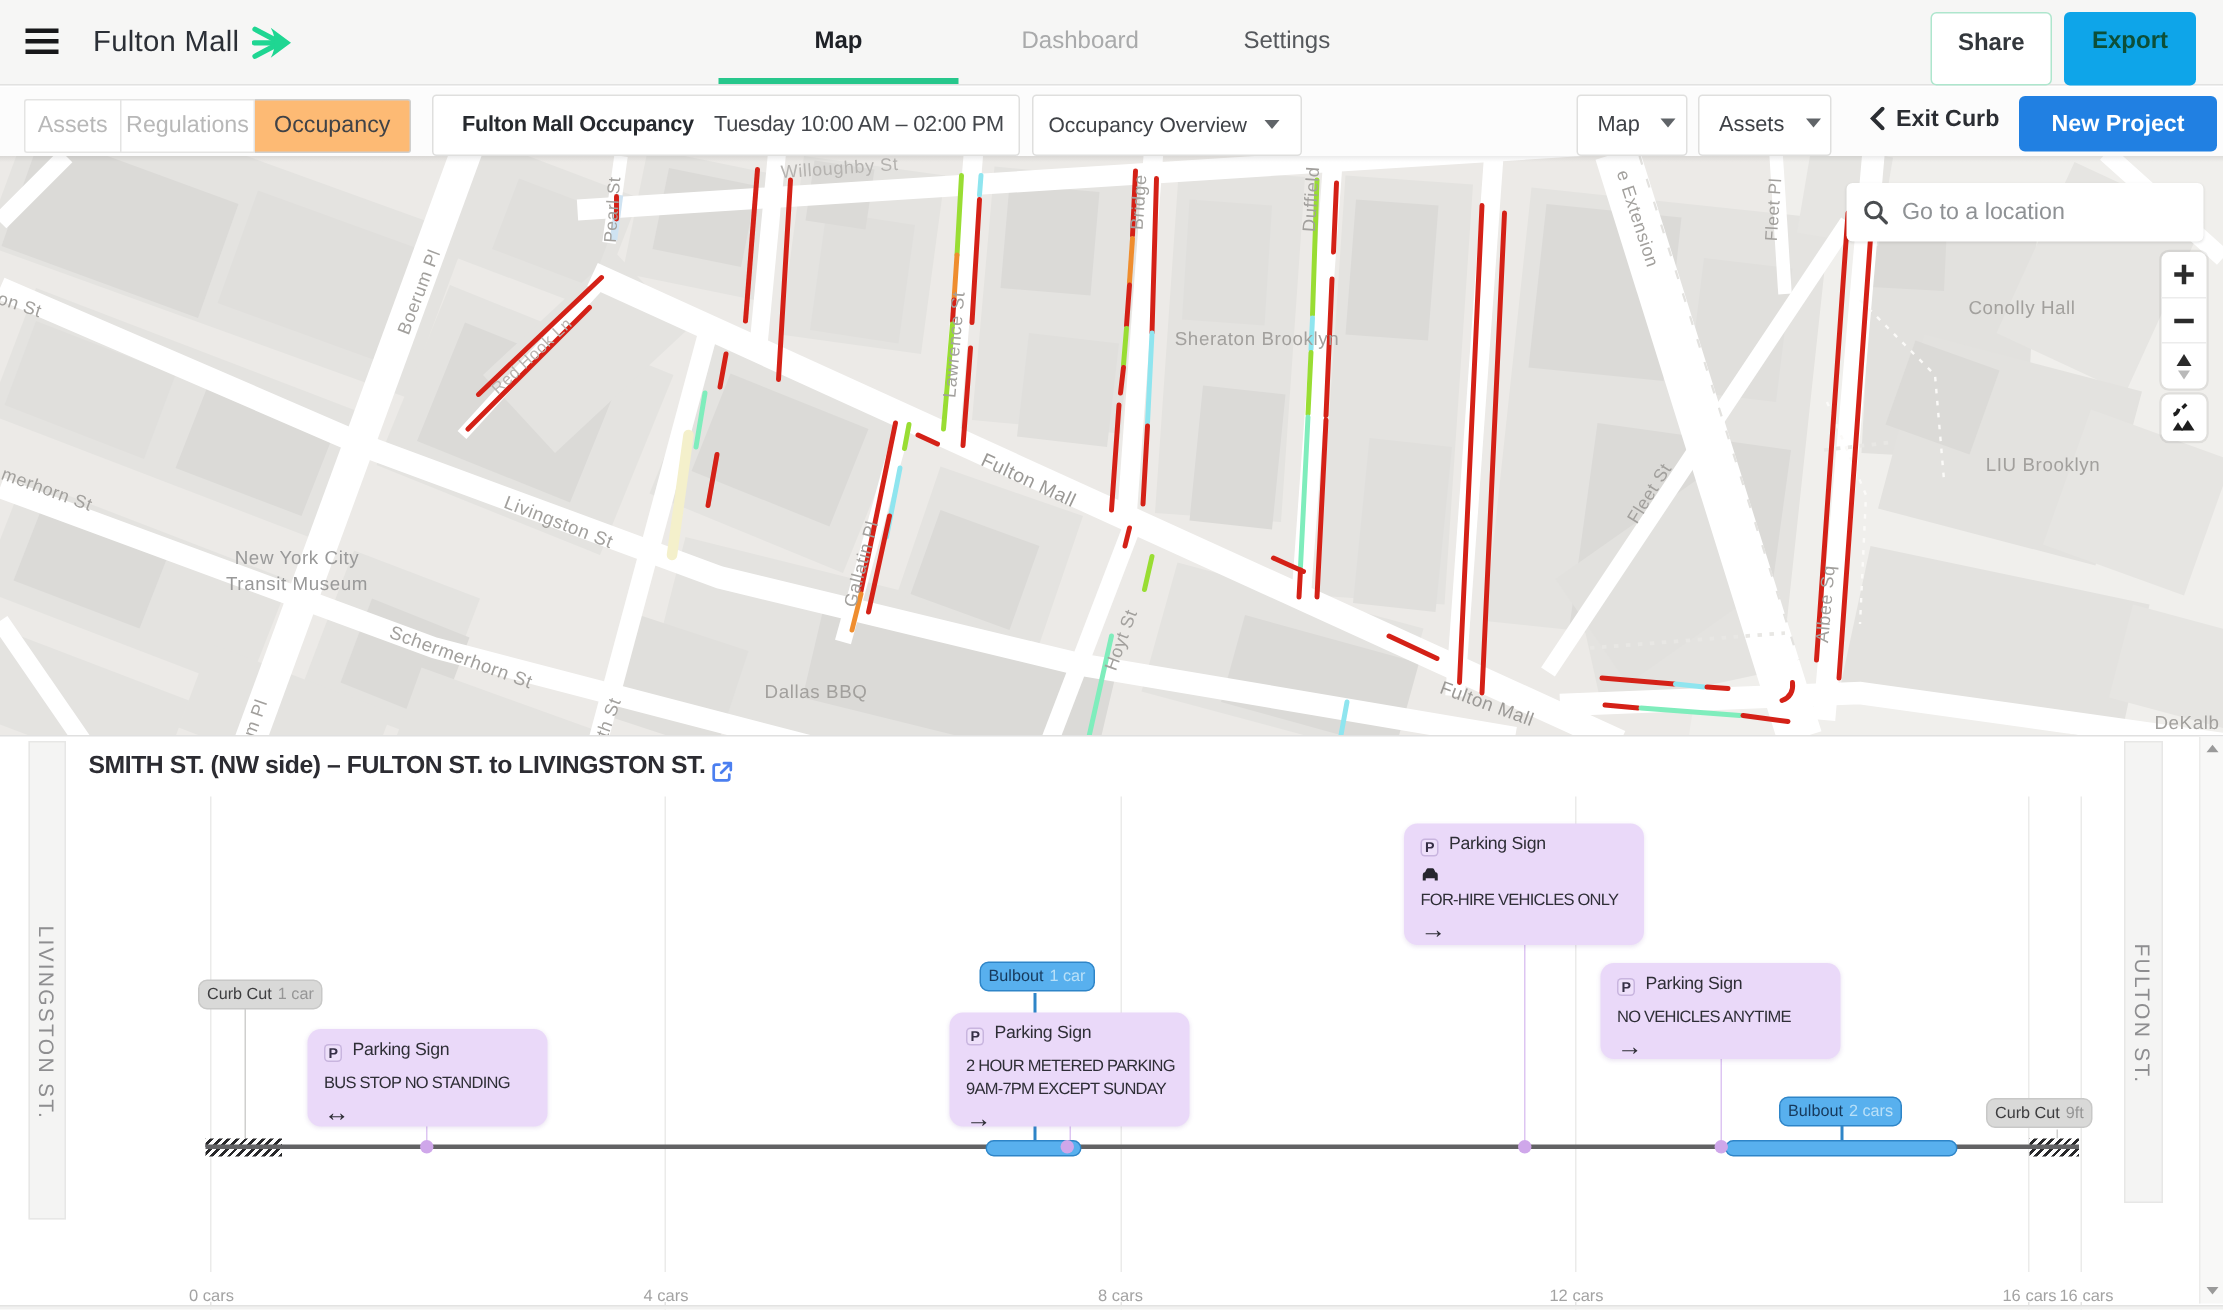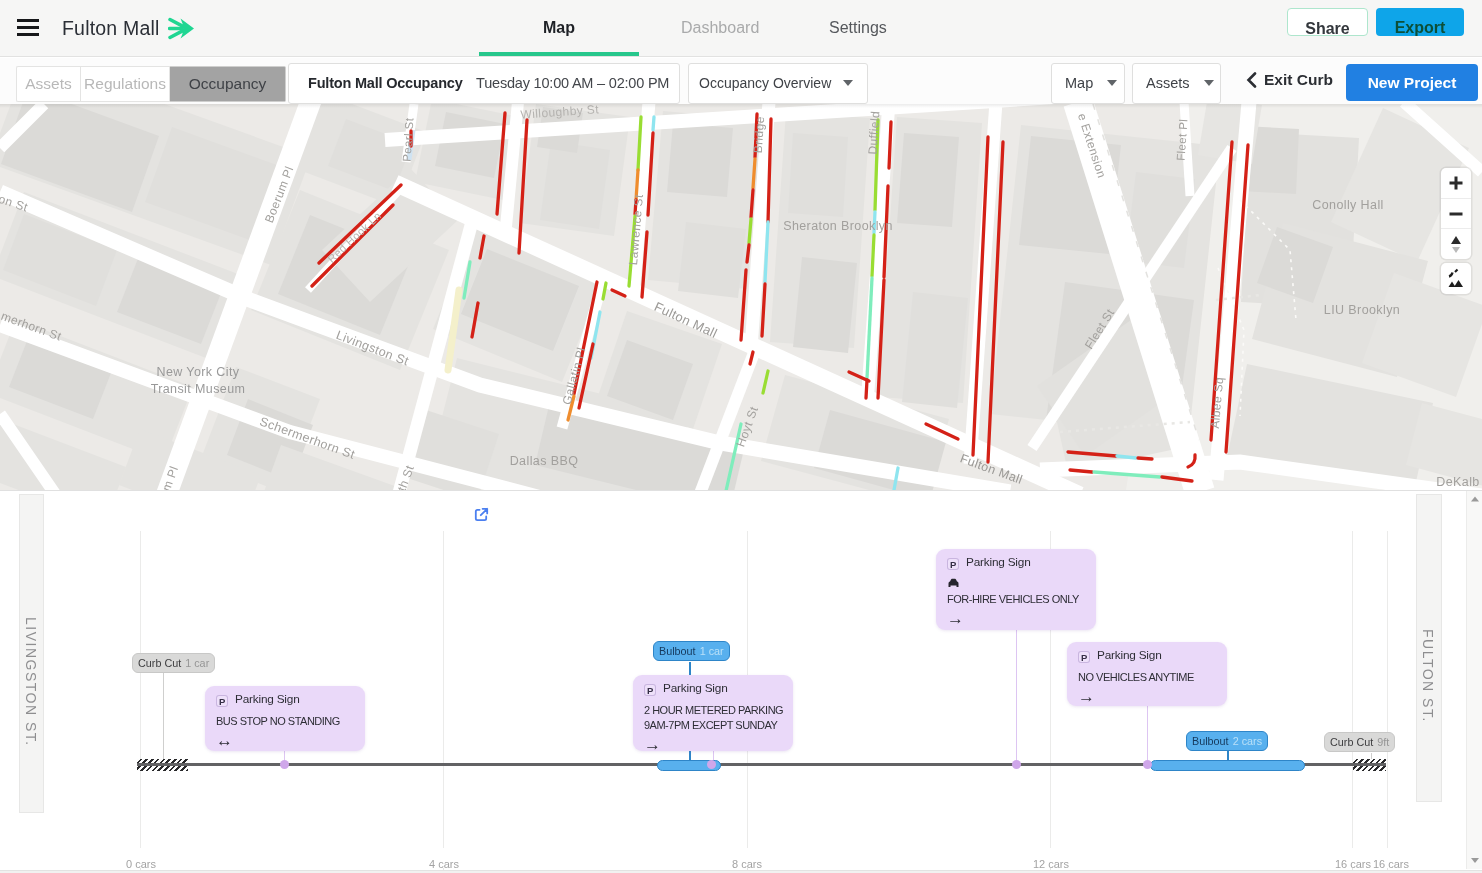--- a/index.html
+++ b/index.html
@@ -10,30 +10,30 @@
   #header { position:absolute; left:0; top:0; width:1482px; height:57px; background:#f6f6f5; border-bottom:1px solid #e2e2e1; }
   #burger { position:absolute; left:17px; top:19px; width:22px; height:18px; }
   #burger div { height:2.6px; background:#17181a; margin-bottom:4.4px; }
   #apptitle { position:absolute; left:62px; top:17px; font-size:19.5px; color:#2b2f36; letter-spacing:0.2px; }
   
   .tab { position:absolute; top:19px; font-size:16px; }
   #tab-map { left:543px; color:#1e2126; font-weight:bold; }
   #tab-dash { left:681px; color:#a9aaab; }
   #tab-set { left:829px; color:#55585c; }
   #tabline { position:absolute; left:479px; top:52px; width:160px; height:3.5px; background:#27c78c; }
-  .hbtn { position:absolute; top:8px; height:28px; border-radius:4px; font-size:16px; font-weight:bold; text-align:center; line-height:40px; }
+  .hbtn { position:absolute; top:8px; height:49px; border-radius:4px; font-size:16px; font-weight:bold; text-align:center; line-height:40px; }
   #share { left:1287px; width:81px; color:#33373c; background:#fff; border:1px solid #aee6cd; }
   #export { left:1376px; width:88px; color:#0c4f38; background:#0ea5e9; }
 
   
   #toolbar { position:absolute; left:0; top:58px; width:1482px; height:46px; background:#fcfcfc; }
   .seg { position:absolute; top:8px; height:36px; line-height:34px; font-size:15.5px; text-align:center; background:#fff; border:1px solid #e4e4e3; }
   #seg1 { left:16px; width:64px; color:#b8b8b8; border-right:none; border-radius:2px 0 0 2px;}
   #seg2 { left:80px; width:90px; color:#b8b8b8; }
-  #seg3 { left:170px; width:116px; color:#3f4247; background:#a3a3a3; border-color:#cfcfce; border-left:none; border-radius:0 2px 2px 0;}
+  #seg3 { left:170px; width:104px; color:#3f4247; background:#fdba74; border-color:#cfcfce; border-left:none; border-radius:0 2px 2px 0;}
   .tbox { position:absolute; top:5px; height:41px; background:#fff; border:1px solid #dfdfde; border-radius:3px; font-size:15px; line-height:39px; white-space:nowrap; overflow:hidden; }
   #titlebox { left:288px; width:392px; padding-left:19px; color:#43464b; font-size:14.5px; letter-spacing:-0.2px; }
   #titlebox b { color:#26292e; margin-right:10px; }
   .drop { color:#3f4247; }
   .caret { display:inline-block; width:0; height:0; border-left:5.5px solid transparent; border-right:5.5px solid transparent; border-top:6px solid #606468; vertical-align:middle; margin-left:14px; margin-top:-3px;}
   #dd1 { left:688px; width:180px; padding-left:10px; font-size:14px; }
   #dd2 { left:1051px; width:74px; padding-left:13px; font-size:14.5px; }
   #dd3 { left:1132px; width:89px; padding-left:13px; font-size:14.5px; }
   #exitcurb { position:absolute; left:1246px; top:13px; font-size:15.5px; font-weight:bold; color:#2b2e33; }
   #exitcurb svg { vertical-align:-3px; margin-right:7px; }
@@ -288,20 +288,24 @@
 <text x="578" y="377" transform="rotate(-75 578 377)" font-size="12" fill="#a2a09d" letter-spacing="0.4" text-anchor="middle" font-family="Liberation Sans, sans-serif">Gallatin Pl</text>
 <text x="1221" y="403" transform="rotate(-85 1221 403)" font-size="12" fill="#a2a09d" letter-spacing="0.4" text-anchor="middle" font-family="Liberation Sans, sans-serif">Albee Sq</text>
 <text x="1103" y="331" transform="rotate(-58 1103 331)" font-size="12" fill="#a2a09d" letter-spacing="0.4" text-anchor="middle" font-family="Liberation Sans, sans-serif">Fleet St</text>
 <text x="1186" y="140" transform="rotate(-86 1186 140)" font-size="11.5" fill="#a2a09d" letter-spacing="0.4" text-anchor="middle" font-family="Liberation Sans, sans-serif">Fleet Pl</text>
 <text x="1088" y="147" transform="rotate(72 1088 147)" font-size="12" fill="#a2a09d" letter-spacing="0.4" text-anchor="middle" font-family="Liberation Sans, sans-serif">e Extension</text>
 <text x="1348" y="209" font-size="12.5" fill="#a2a09d" letter-spacing="0.4" text-anchor="middle" font-family="Liberation Sans, sans-serif">Conolly Hall</text>
 <text x="1362" y="314" font-size="12.5" fill="#a2a09d" letter-spacing="0.4" text-anchor="middle" font-family="Liberation Sans, sans-serif">LIU Brooklyn</text>
 <text x="1458" y="486" font-size="12.5" fill="#a2a09d" letter-spacing="0.4" text-anchor="middle" font-family="Liberation Sans, sans-serif">DeKalb</text>
 <text x="357" y="240" transform="rotate(-43 357 240)" font-size="11" fill="#b9b4b0" letter-spacing="0.4" text-anchor="middle" font-family="Liberation Sans, sans-serif">Red Hook Ln</text>
 </svg>
+    <div id="searchbox"><svg width="17" height="17" viewBox="0 0 17 17">
+          <circle cx="7" cy="7" r="5.2" stroke="#4a4d50" stroke-width="2" fill="none"></circle>
+          <path d="M11 11 L15.5 15.5" stroke="#4a4d50" stroke-width="2.2" stroke-linecap="round"></path>
+        </svg>Go to a location</div>
     <div id="zoomctl">
       <div class="zc" style="top:0"><svg width="30" height="30">
             <path d="M8.5 15 H21.5 M15 8.5 V21.5" stroke="#2b2b2b" stroke-width="3"></path>
           </svg></div>
       <div class="zc" style="top:30px; border-top:1px solid #ececec;"><svg width="30" height="30">
             <path d="M8.5 15 H21.5" stroke="#2b2b2b" stroke-width="3"></path>
           </svg></div>
       <div class="zc" style="top:60px; border-top:1px solid #ececec;"><svg width="30" height="31">
             <path d="M15 7 L20 15 H10 Z" fill="#2b2b2b"></path>
             <path d="M15 24 L19 18 H11 Z" fill="#b9b9b9"></path>
@@ -309,20 +313,21 @@
     </div>
     <div id="stylectl"><svg width="30" height="31" viewBox="0 0 30 31">
           <path d="M13 24 L17.5 17 L22 24 Z" fill="#1e1e1e"></path>
           <path d="M7.5 24 L11 18.5 L14.5 24 Z" fill="#1e1e1e"></path>
           <path d="M8 13.5 C10 13 11 11.5 11.5 9.5" stroke="#1e1e1e" stroke-width="2.4" fill="none"></path>
           <path d="M14 9 L16.5 6.5" stroke="#1e1e1e" stroke-width="2.2"></path>
         </svg></div>
   </div>
 
   <div id="panel">
+    <div id="ptitle">SMITH ST. (NW side) – FULTON ST. to LIVINGSTON ST.</div>
     <svg id="plink" width="15" height="15" viewBox="0 0 15 15">
         <path d="M5.6 2.8 H3.4 C2.5 2.8 1.8 3.5 1.8 4.4 V11.6 C1.8 12.5 2.5 13.2 3.4 13.2 H10.6 C11.5 13.2 12.2 12.5 12.2 11.6 V9.4" stroke="#4b7ff0" stroke-width="1.8" fill="none" stroke-linecap="round"></path>
         <path d="M8.6 1.8 H13.2 V6.4 M13.2 1.8 L6.8 8.2" stroke="#4b7ff0" stroke-width="1.8" fill="none" stroke-linecap="round" stroke-linejoin="round"></path>
       </svg>
 
     <div class="sidebar" id="sideL"></div>
     <div class="sidetxt" style="left:39px; top:126px; transform:rotate(90deg);">LIVINGSTON ST.</div>
     <div class="sidebar" id="sideR"></div>
     <div class="sidetxt" style="left:1436px; top:138px; transform:rotate(90deg);">FULTON ST.</div>
 

